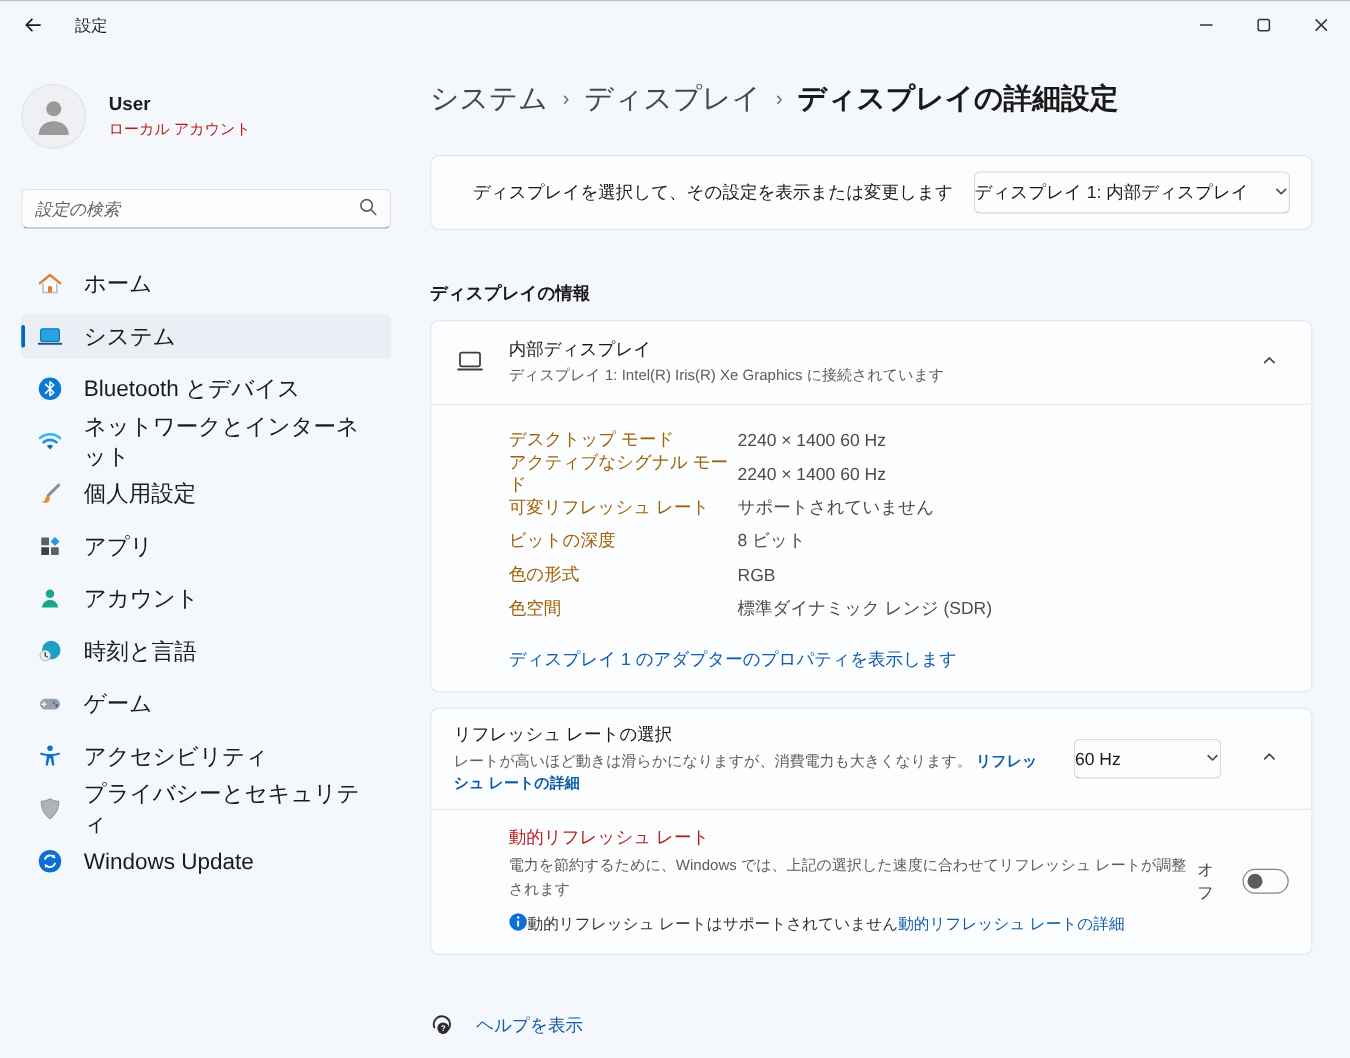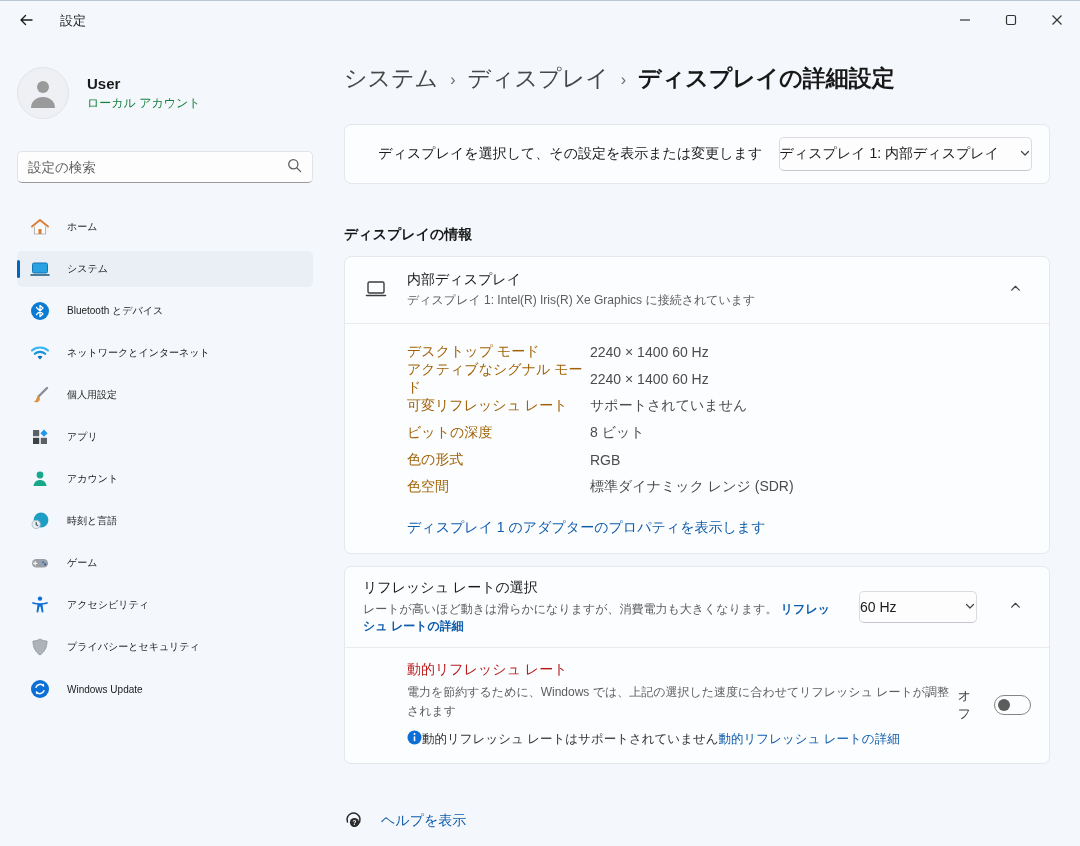--- a/index.html
+++ b/index.html
@@ -15,28 +15,28 @@
   .app-title { font-size:13px; margin-left:14px; color:#1b1b1b; }
   .win-controls { margin-left:auto; display:flex; height:40px; }
   .win-btn { width:46px; height:40px; display:flex; align-items:center; justify-content:center; cursor:pointer; color:#333; }
   
   .layout { display:flex; height:806px; }
   .sidebar { width:330px; flex:0 0 330px; padding:0 17px; }
   
   .user-block { display:flex; align-items:center; margin-top:26px; gap:18px; }
   .avatar { width:52px; height:52px; border-radius:50%; background:#eef0f3; border:1px solid #e2e4e8; display:flex; align-items:center; justify-content:center; overflow:hidden; }
   .user-name { font-size:15px; font-weight:700; }
-  .user-type { font-size:12px; color:#15803d; margin-top:3px; }
+  .user-type { font-size:12px; color:#b91c1c; margin-top:3px; }
   
   .search-box { margin-top:32px; height:32px; background:#fdfdfd; border:1px solid #e3e3e5; border-bottom:1px solid #9a9a9a; border-radius:5px; display:flex; align-items:center; padding:0 10px; }
-  .search-box input { border:none; outline:none; background:transparent; flex:1; font-size:13.5px; font-family:inherit; color:#1b1b1b; }
+  .search-box input { border:none; outline:none; background:transparent; flex:1; font-size:13.5px; font-family:inherit; color:#1b1b1b;font-style:italic; }
   .search-box input::placeholder { color:#616161; }
   
   .nav { margin-top:26px; }
-  .nav-item { position:relative; display:flex; align-items:center; gap:16px; height:36px; padding:0 12px; border-radius:5px; margin:6px 0; cursor:pointer; font-size:10px; color:#1b1b1b; }
+  .nav-item { position:relative; display:flex; align-items:center; gap:16px; height:36px; padding:0 12px; border-radius:5px; margin:6px 0; cursor:pointer; font-size:18px; color:#1b1b1b; }
   .nav-item.selected { background:#eaeef5; }
   .nav-item.selected::before { content:""; position:absolute; left:0; top:9px; bottom:9px; width:3px; border-radius:3px; background:#0067c0; }
   .nav-icon { width:22px; height:22px; display:flex; align-items:center; justify-content:center; flex:0 0 22px; }
   
   .main { flex:1; padding:22px 30px 0 14px; }
   .breadcrumb { display:flex; align-items:center; gap:12px; font-size:23px; color:#474747; }
   .breadcrumb .sep { font-size:16px; color:#6b6b6b; padding-top:2px; }
   .breadcrumb .current { color:#191919; font-weight:700; }
   .card { background:#fbfdfe; border:1px solid #e3e8ee; border-radius:7px; }
   .select-card { margin-top:30px; height:60px; display:flex; align-items:center; padding:0 17px;text-align:center; }

